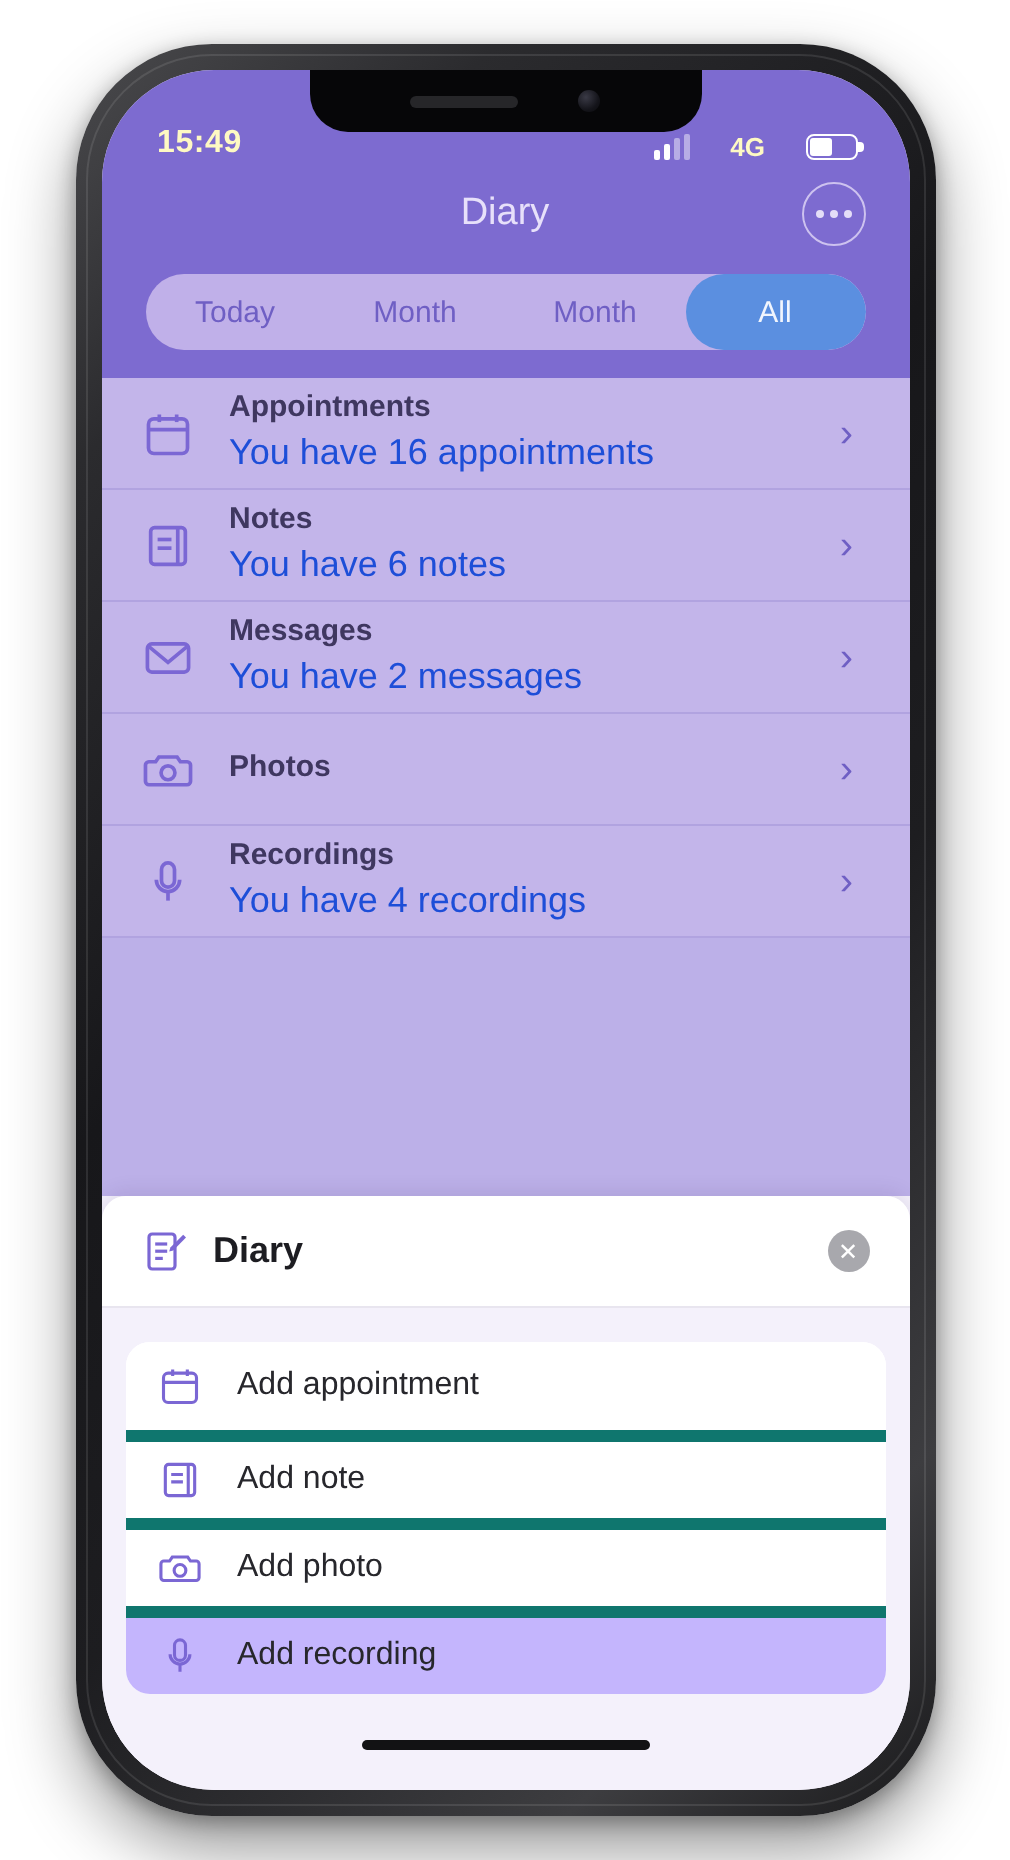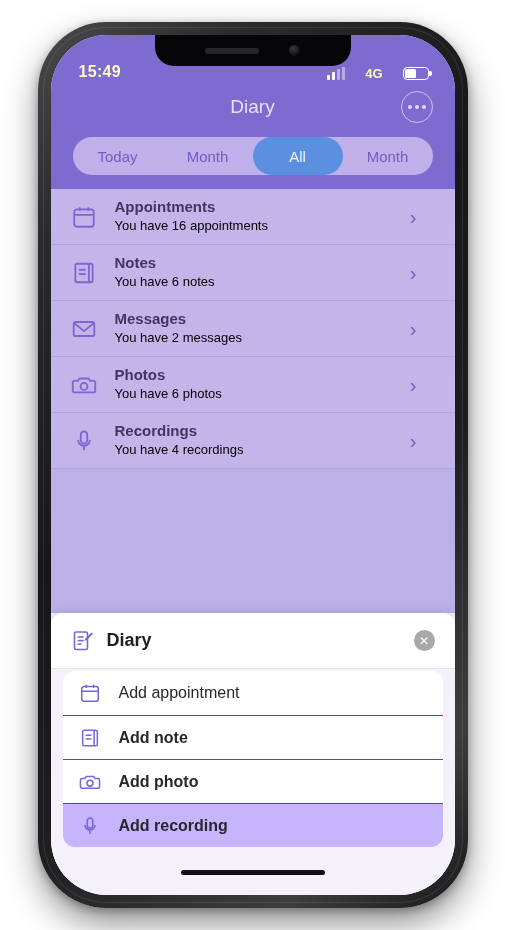--- a/index.html
+++ b/index.html
@@ -111,28 +111,28 @@
     font-size: 15px; color: #6f5fc4; cursor: pointer;
     border-radius: 22px; height: 100%;
   }
   .seg.active { background: #5b8fe0; color: #f1f5fd; }
 
   
   .content { flex: 1 1 auto; background: #bcb0e8; position: relative; min-height: 0; }
   .list { background: #c3b5ea; }
   .row {
     display: flex; align-items: center;
-    height: 56px; padding: 0 34px 0 20px;
+    height: 56px; padding: 0 24px 0 20px;
     border-bottom: 1px solid #b1a3e0;
     cursor: pointer;
   }
   .row-icon { width: 44px; flex: 0 0 44px; display:flex; align-items:center; justify-content:flex-start; }
   .row-text { flex: 1 1 auto; min-width: 0; }
   .row-title { font-size: 15px; font-weight: bold; color: #3f3760; line-height: 1.25; }
-  .row-sub   { font-size: 13px; color: #000000; line-height: 1.3; margin-top: 1px; }
+  .row-sub   { font-size: 18px; color: #1d4ed8; line-height: 1.3; margin-top: 1px; }
   .chev { flex: 0 0 auto; color: #6f5fc4; font-size: 20px; line-height: 1; padding-right: 4px; }
 
   
   .sheet {
     position: relative; z-index: 20;
     background: #f4f1fb;
     border-top-left-radius: 12px; border-top-right-radius: 12px;
     flex: 0 0 auto;
     box-shadow: 0 -2px 10px rgba(40,20,80,.10);
     padding-bottom: 6px;
@@ -145,31 +145,31 @@
     border-bottom: 1px solid #e8e5ef;
   }
   .sheet-title { font-size: 18px; font-weight: bold; color: #1d1d22; margin-left: 12px; flex: 1 1 auto; }
   .close-btn {
     width: 21px; height: 21px; border-radius: 50%;
     background: #a8a8ad; color: #ffffff;
     display: flex; align-items: center; justify-content: center;
     font-size: 12px; line-height: 1; cursor: pointer;
   }
   .menu {
-    margin: 2px 12px 8px;
+    margin: 17px 12px 8px;
     background: #ffffff;
     border-radius: 12px;
     overflow: hidden;
   }
   .menu-item {
     display: flex; align-items: center;
     height: 44px; padding: 0 16px;
     cursor: pointer; background: #ffffff;
   }
-  .menu-item + .menu-item { border-top: 1px solid #0f766e; font-weight: bold; }
+  .menu-item + .menu-item { border-top: 6px solid #0f766e; }
   .menu-item.pressed { background: #c4b5fd; }
   .menu-icon { width: 40px; flex: 0 0 40px; display:flex; align-items:center; }
   .menu-label { font-size: 16px; color: #27272c; }
 
   .home-area { height: 34px; background: #f4f1fb; display:flex; align-items:center; justify-content:center; }
   .home-bar { width: 144px; height: 5px; border-radius: 3px; background: #121214; }
 
   svg { display: block; }
 </style>
 </head>
@@ -208,22 +208,22 @@
             <i></i>
             <i></i>
             <i></i>
           </div>
         </div>
 
         <div class="segwrap">
           <div class="segment">
             <div class="seg">Today</div>
             <div class="seg">Month</div>
+            <div class="seg">Month</div>
             <div class="seg active">All</div>
-            <div class="seg">Month</div>
           </div>
         </div>
       </div>
 
       <div class="content">
         <div class="list">
 
           <div class="row">
             <div class="row-icon">
               <svg width="26" height="26" viewBox="0 0 24 24" fill="none" stroke="#7b67d4" stroke-width="1.7">
@@ -272,21 +272,20 @@
 
           <div class="row">
             <div class="row-icon">
               <svg width="26" height="26" viewBox="0 0 24 24" fill="none" stroke="#7b67d4" stroke-width="1.7">
                 <path d="M3.2 8.2 h3.1 l1.5 -2.2 h8.4 l1.5 2.2 h3.1 a1.6 1.6 0 0 1 1.6 1.6 v7.4 a1.6 1.6 0 0 1 -1.6 1.6 h-17.6 a1.6 1.6 0 0 1 -1.6 -1.6 v-7.4 a1.6 1.6 0 0 1 1.6 -1.6 z"></path>
                 <circle cx="12" cy="13.3" r="3.2"></circle>
               </svg>
             </div>
             <div class="row-text">
               <div class="row-title">Photos</div>
-              <div class="row-sub">You have 6 photos</div>
             </div>
             <div class="chev">›</div>
           </div>
 
           <div class="row">
             <div class="row-icon">
               <svg width="26" height="26" viewBox="0 0 24 24" fill="none" stroke="#7b67d4" stroke-width="1.7">
                 <path d="M12 3.2 a3 3 0 0 1 3 3 v5.2 a3 3 0 0 1 -6 0 v-5.2 a3 3 0 0 1 3 -3 z"></path>
                 <path d="M6.6 11 a5.4 5.4 0 0 0 10.8 0"></path>
                 <line x1="12" y1="16.6" x2="12" y2="20.6"></line>

